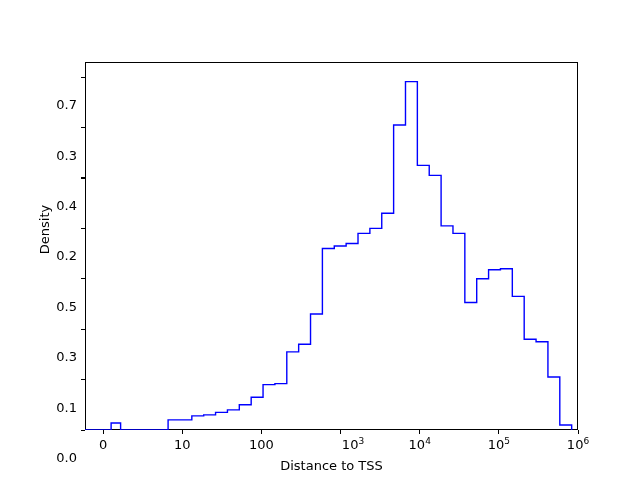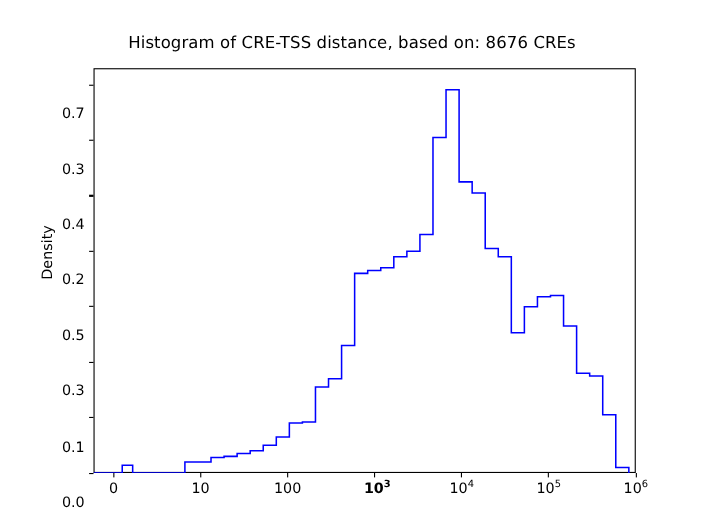--- a/index.html
+++ b/index.html
@@ -95,21 +95,20 @@
     text-align: center;
     font-size: 13px;
     color: #000000;
   }
 </style>
 </head>
 <body>
 
 <div id="page">
 
-  <div id="chart-title">Histogram of CRE-TSS distance, based on: 8676 CREs</div>
 
   <div id="plot-frame"></div>
 
   <svg id="plot-svg" viewBox="0 0 493 368" preserveAspectRatio="none">
     <polyline id="step-path" fill="none" stroke="#0000ff" stroke-width="1.4" stroke-linejoin="miter" stroke-linecap="butt" points="0.00,368.00 0.00,368.00 26.11,368.00 26.11,360.94 35.61,360.94 35.61,368.00 47.48,368.00 47.48,368.00 59.35,368.00 59.35,368.00 71.22,368.00 71.22,368.00 83.09,368.00 83.09,357.92 94.96,357.92 94.96,357.92 106.83,357.92 106.83,353.88 118.70,353.88 118.70,352.88 130.57,352.88 130.57,350.36 142.44,350.36 142.44,347.84 154.31,347.84 154.31,342.79 166.18,342.79 166.18,335.23 178.05,335.23 178.05,322.63 189.92,322.63 189.92,321.62 201.79,321.62 201.79,289.86 213.66,289.86 213.66,282.30 225.53,282.30 225.53,252.05 237.40,252.05 237.40,186.52 249.27,186.52 249.27,184.00 261.14,184.00 261.14,181.48 273.01,181.48 273.01,171.40 284.88,171.40 284.88,166.36 296.75,166.36 296.75,151.23 308.62,151.23 308.62,63.01 320.49,63.01 320.49,19.66 332.36,19.66 332.36,103.34 344.23,103.34 344.23,113.42 356.10,113.42 356.10,163.84 367.97,163.84 367.97,171.40 379.84,171.40 379.84,240.46 391.71,240.46 391.71,216.77 403.58,216.77 403.58,207.69 415.45,207.69 415.45,206.68 427.32,206.68 427.32,234.41 439.19,234.41 439.19,277.26 451.06,277.26 451.06,279.78 462.93,279.78 462.93,315.07 474.80,315.07 474.80,362.96 486.67,362.96 486.67,368.00"></polyline>
   </svg>
 
   <div id="y-ticks">
       <div class="ytick-label" style="left: 21px; top: 430px;">0.0</div>
       <div class="ytick-mark" style="left: 81px; top: 429.5px;"></div>
@@ -128,25 +127,26 @@
       <div class="ytick-label" style="left: 21px; top: 77.1233px;">0.7</div>
       <div class="ytick-mark" style="left: 81px; top: 76.6233px;"></div>
     </div>
   <div id="x-ticks">
       <div class="xtick-label" style="left: 68.2006px; top: 437px;">0</div>
       <div class="xtick-mark" style="left: 102.701px; top: 430px;"></div>
       <div class="xtick-label" style="left: 147.334px; top: 437px;">10</div>
       <div class="xtick-mark" style="left: 181.834px; top: 430px;"></div>
       <div class="xtick-label" style="left: 226.467px; top: 437px;">100</div>
       <div class="xtick-mark" style="left: 260.967px; top: 430px;"></div>
-      <div class="xtick-label" style="left: 308px; top: 437px; font-weight: bold;">10<sup>3</sup></div>
+      <div class="xtick-label" style="left: 318px; top: 437px;">10<sup>3</sup></div>
       <div class="xtick-mark" style="left: 340.1px; top: 430px;"></div>
       <div class="xtick-label" style="left: 384.734px; top: 437px;">10<sup>4</sup></div>
       <div class="xtick-mark" style="left: 419.234px; top: 430px;"></div>
       <div class="xtick-label" style="left: 463.867px; top: 437px;">10<sup>5</sup></div>
       <div class="xtick-mark" style="left: 498.367px; top: 430px;"></div>
       <div class="xtick-label" style="left: 543px; top: 437px;">10<sup>6</sup></div>
       <div class="xtick-mark" style="left: 577.5px; top: 430px;"></div>
     </div>
 
   <div id="ylabel">Density</div>
+  <div id="xlabel">Distance to TSS</div>
 
 </div>
 
 </body></html>

